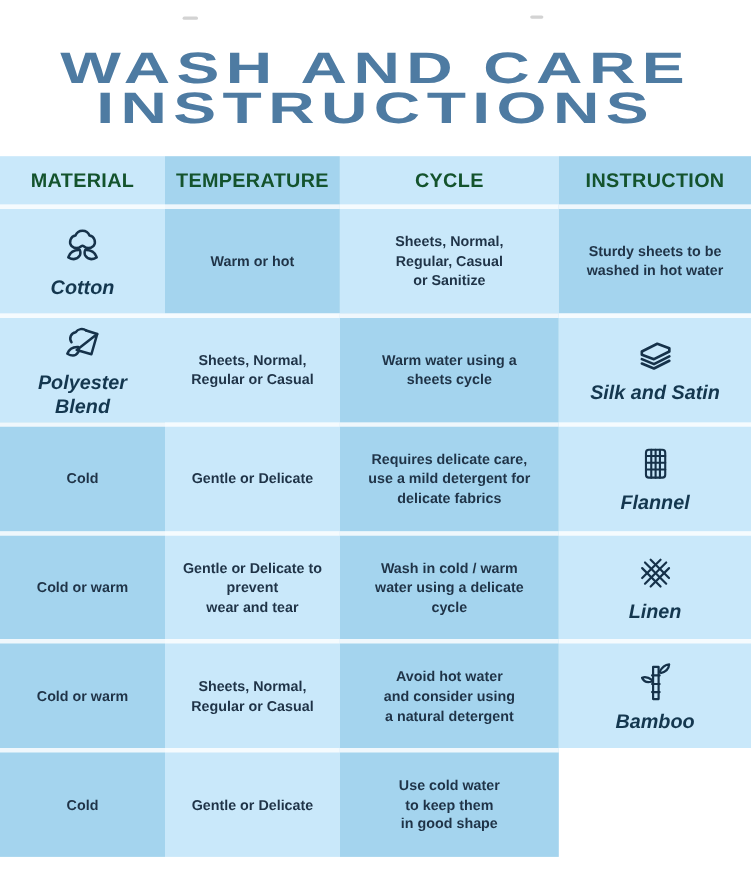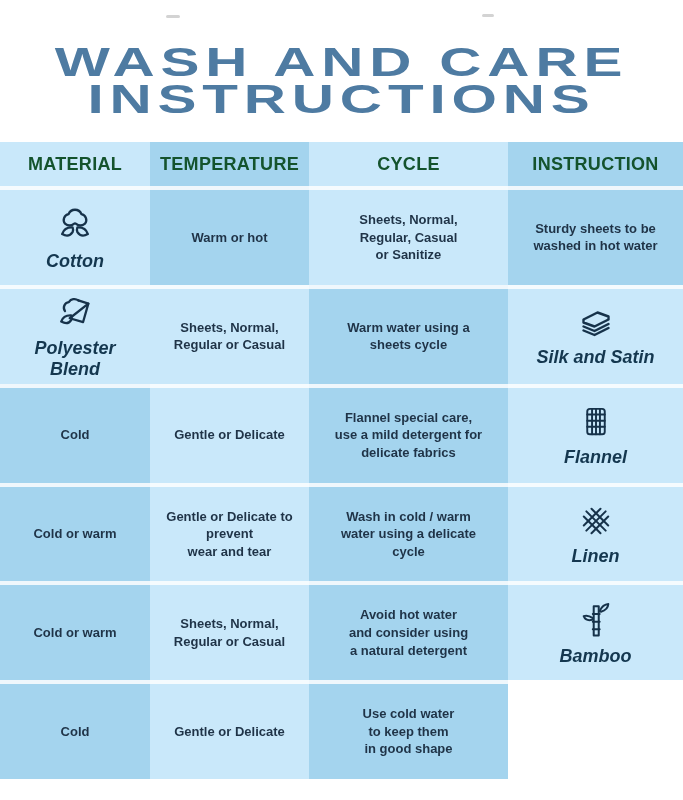--- a/index.html
+++ b/index.html
@@ -103,21 +103,21 @@
       <svg width="50" height="38" viewBox="0 0 48 38" fill="none" stroke="#16324a" stroke-width="2.4" stroke-linecap="round" stroke-linejoin="round">
         <path d="M11.5 15.5 L25.5 8.5 L36.5 12.5 L36.5 15.5 L22.5 22.5 L11.5 18.5 Z"></path>
         <path d="M11.5 22.5 L22.5 27 L36.5 20"></path>
         <path d="M11.5 26.5 L22.5 31 L36.5 24"></path>
       </svg>
     </span>
     <span class="mat-label">Silk and Satin</span>
   </div>
   <div class="cell col-dark bt body-text">Cold</div>
   <div class="cell col-light bt body-text">Gentle or Delicate</div>
-  <div class="cell col-dark bt body-text">Flannel special care,
+  <div class="cell col-dark bt body-text">Requires delicate care,
 use a mild detergent for
 delicate fabrics</div>
 
   <div class="cell col-light bt">
     <span class="icon">
       <svg width="42" height="40" viewBox="0 0 48 44" fill="none" stroke="#16324a" stroke-width="2.2" stroke-linecap="round" stroke-linejoin="round">
         <rect x="14" y="7" width="20" height="29" rx="3"></rect>
         <path d="M19.5 7 V36 M24 7 V36 M28.5 7 V36"></path>
         <path d="M14 13.5 H34 M14 20.5 H34 M14 27.5 H34"></path>
       </svg>

